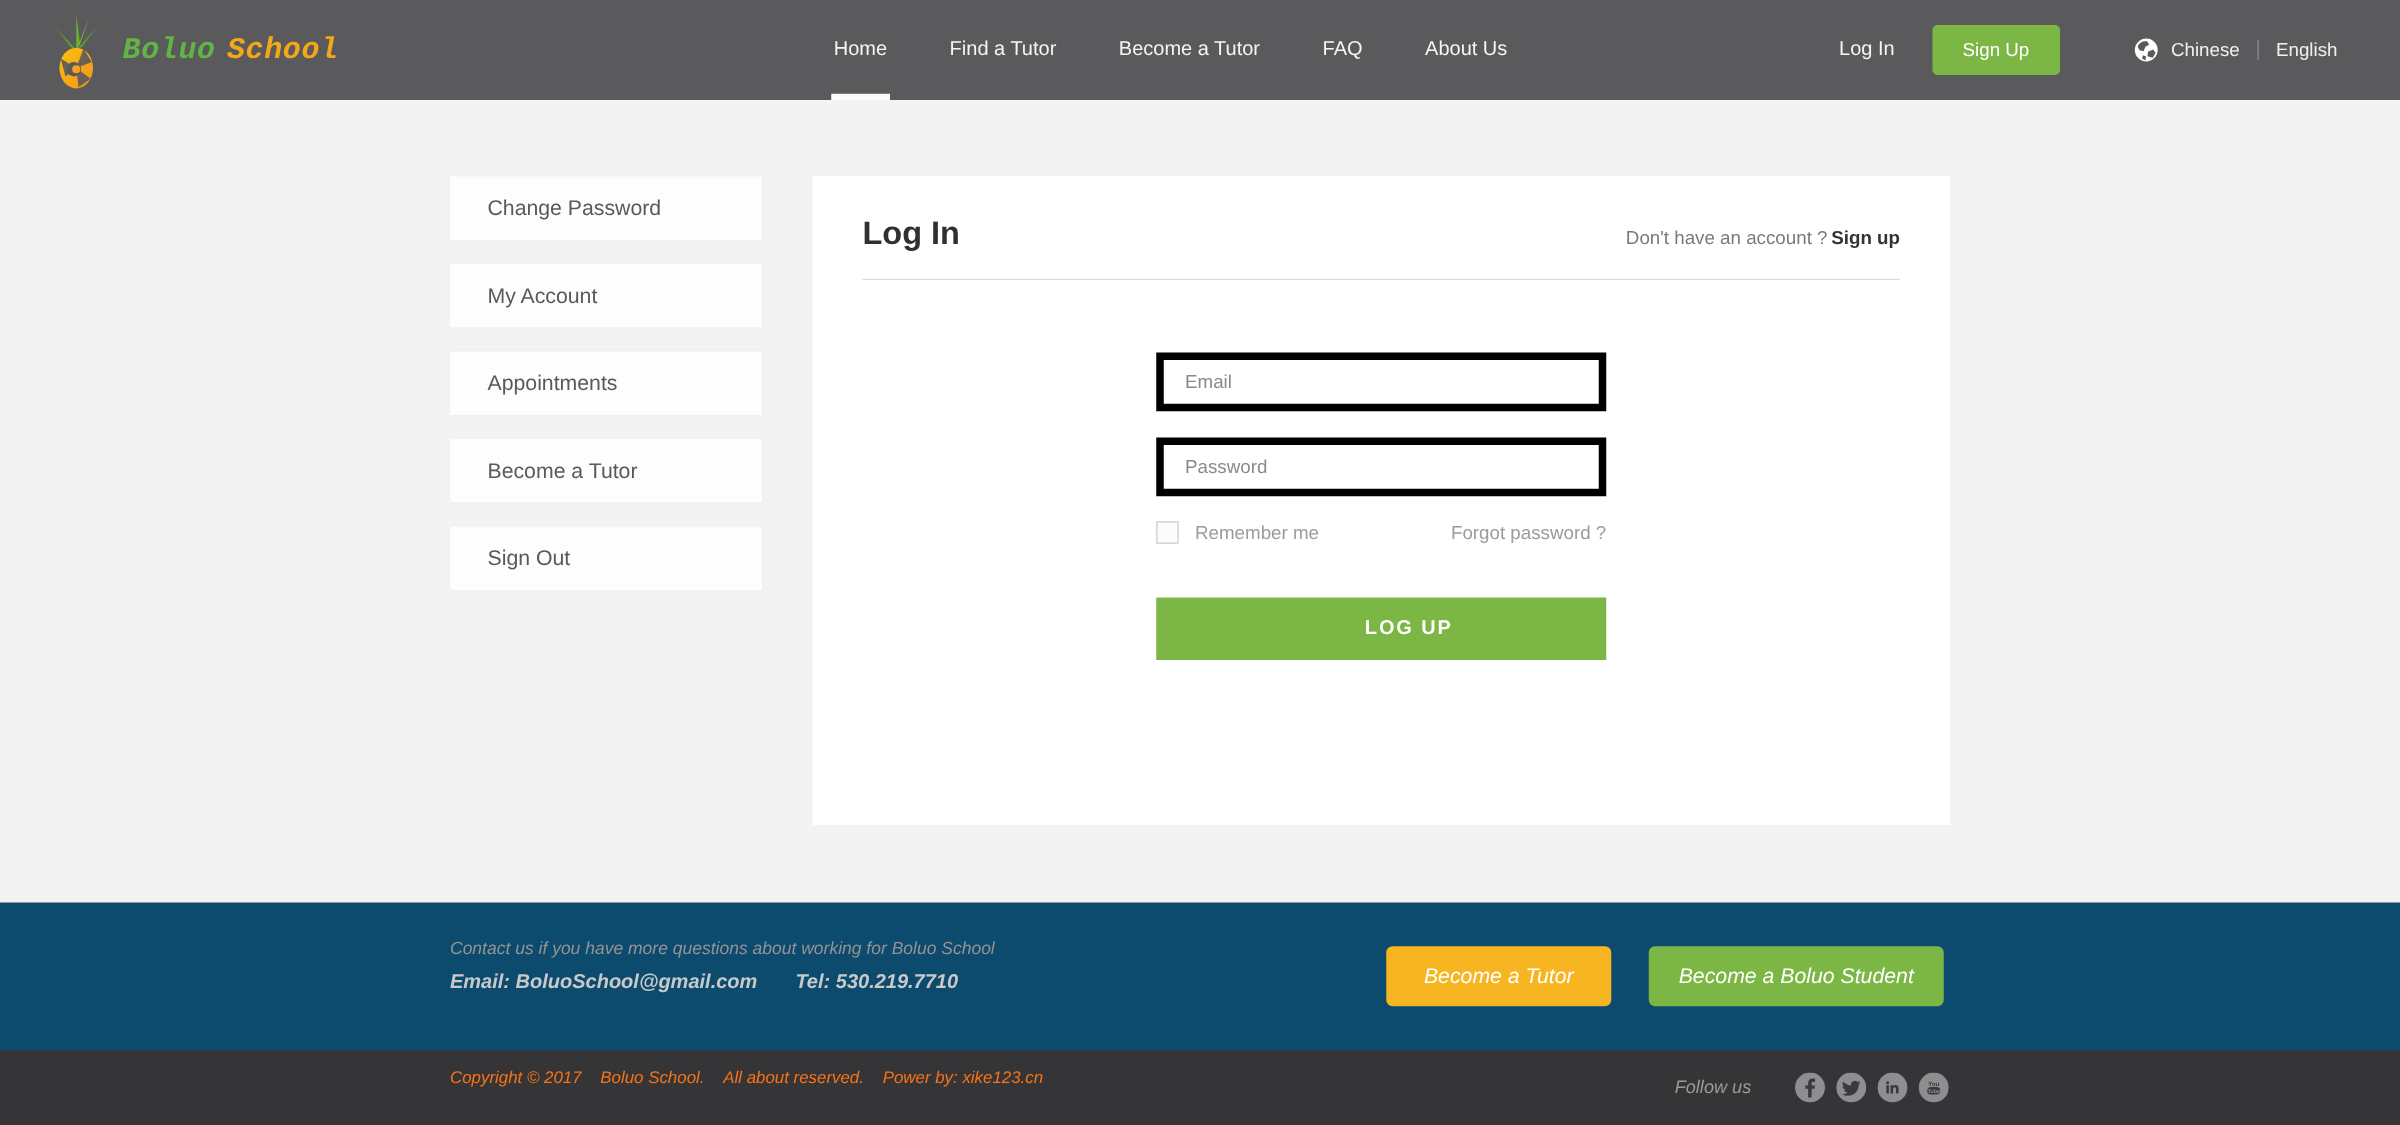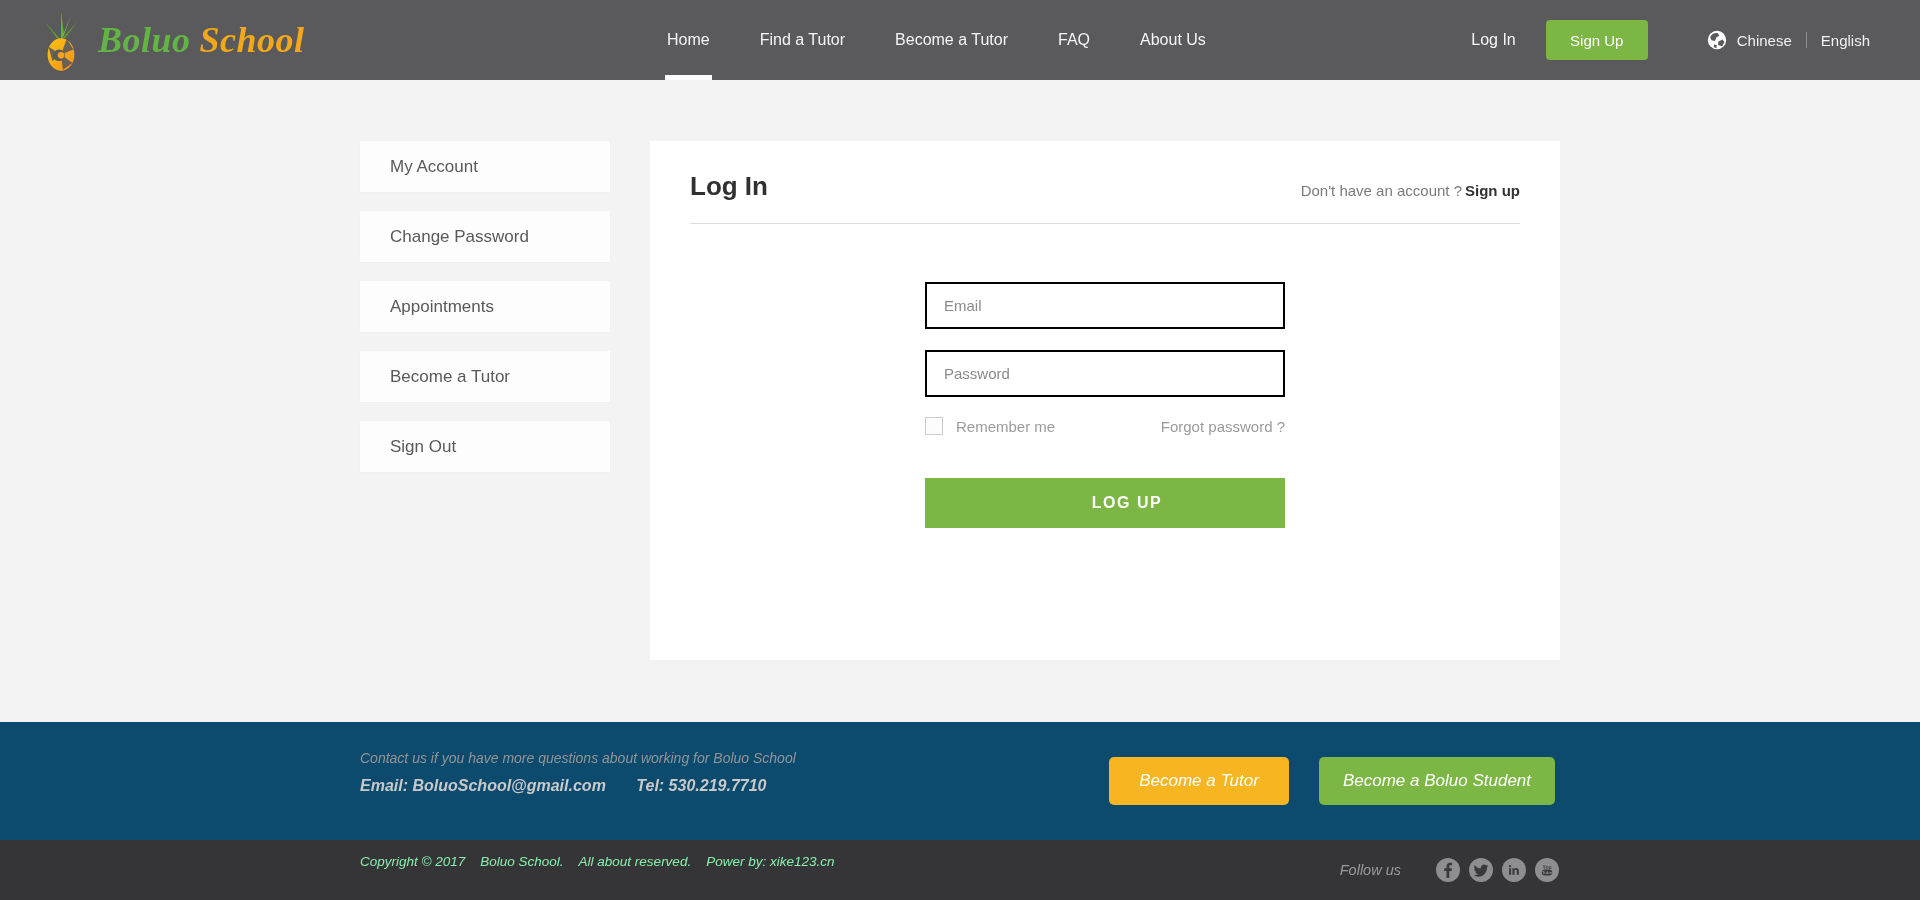--- a/index.html
+++ b/index.html
@@ -4,21 +4,21 @@
 <style>
   * { margin:0; padding:0; box-sizing:border-box; }
   html,body { width:1920px; height:900px; overflow:hidden; }
   body { font-family:"Liberation Sans", sans-serif; background:#f3f3f3; }
   .page { position:relative; width:1920px; height:900px; }
 
   
   .topnav { position:relative; height:80px; background:#5a5a5c; }
   .brand { position:absolute; left:38px; top:0; height:80px; display:flex; align-items:center; }
   .brand svg { display:block; margin-top:2px; }
-  .brand-text { margin-left:14px; font-family:Liberation Serif, serif; font-style:italic; font-weight:bold; font-size:36px; letter-spacing:.5px; }
+  .brand-text { margin-left:14px; font-family:Liberation Mono, monospace; font-style:italic; font-weight:bold; font-size:24px; letter-spacing:.5px; }
   .brand-green { color:#62b544; }
   .brand-yellow { color:#f2a818; margin-left:9px; }
 
   .nav-menu { position:absolute; left:665px; top:0; height:80px; display:flex; }
   .nav-item { height:80px; display:flex; align-items:center; padding:0 2px; margin-right:46px;
               color:#f5f5f5; font-size:16px; cursor:pointer; }
   .nav-item.active { box-shadow: inset 0 -5px 0 #fcfcfc; }
 
   .nav-right { position:absolute; right:50px; top:0; height:80px; display:flex; align-items:center; }
   .login-link { color:#f5f5f5; font-size:16px; cursor:pointer; }
@@ -38,21 +38,21 @@
 
   .panel { position:absolute; left:650px; top:61px; width:910px; height:519px; background:#ffffff; padding:30px 40px; }
   .panel-header { display:flex; justify-content:space-between; align-items:flex-end; }
   .panel-title { font-size:26px; line-height:30px; font-weight:bold; color:#303030; }
   .no-account { font-size:15px; color:#7a7a7a; padding-bottom:2px; }
   .no-account b { color:#333; cursor:pointer; margin-left:3px; }
   .panel-divider { margin-top:22px; border-bottom:1px solid #dcdcdc; }
 
   .form { width:360px; margin:58px auto 0; }
   .form input[type=text], .form input[type=password] {
-      width:360px; height:47px; border:2px solid #000000; background:#fff; padding:0 17px;
+      width:360px; height:47px; border:6px solid #000000; background:#fff; padding:0 17px;
       font-size:15px; color:#ef4444; font-family:"Liberation Sans", sans-serif; margin-bottom:21px; outline:none; }
   .form input::placeholder { color:#8a8a8a; opacity:1; }
   .remember-row { display:flex; justify-content:space-between; align-items:center; margin-top:-1px; }
   .remember-left { display:flex; align-items:flex-end; }
   .checkbox { width:18px; height:18px; border:1px solid #ccc; background:#fcfcfc; display:inline-block; cursor:pointer; }
   .remember-label { margin-left:13px; font-size:15px; color:#9b9b9b; }
   .forgot-link { font-size:15px; color:#9b9b9b; cursor:pointer; }
   .submit-btn { margin-top:43px; width:360px; height:50px; background:#7cb644; border:none; color:#fff;
                 font-size:16px; font-weight:bold; letter-spacing:1.5px; font-family:"Liberation Sans", sans-serif; cursor:pointer;padding-left:44px; }
 
@@ -64,21 +64,21 @@
   .contact-detail .tel { margin-left:26px; }
   .footer-btns { position:absolute; right:365px; top:35px; display:flex; }
   .cta { height:48px; border:none; border-radius:5px; color:#fff; font-size:17px; font-style:italic;
          font-family:"Liberation Sans", sans-serif; cursor:pointer; }
   .cta-yellow { background:#f7b521; width:180px; margin-right:30px; }
   .cta-green { background:#7cb644; width:236px; }
 
   
   .bottombar { position:relative; height:60px; background:#353537; }
   .copyright { position:absolute; left:360px; top:0; height:42px; display:flex; align-items:center;
-               font-size:13.5px; font-style:italic; color:#86efac; }
+               font-size:13.5px; font-style:italic; color:#f97316; }
   .copyright span { margin-right:15px; }
   .social-area { position:absolute; right:361px; top:0; height:60px; display:flex; align-items:center; }
   .follow-label { font-size:14.5px; font-style:italic; color:#9a9a9a; margin-right:26px; }
   .social { width:24px; height:24px; margin-left:9px; border-radius:50%; cursor:pointer; display:flex; }
 </style>
 </head>
 <body>
 
 <div class="page">
 
@@ -134,22 +134,22 @@
         <span class="lang">Chinese</span>
         <span class="lang-divider"></span>
         <span class="lang">English</span>
       </div>
     </div>
   </header>
 
   <div class="main">
 
     <aside class="sidebar">
+      <div class="side-item">Change Password</div>
       <div class="side-item">My Account</div>
-      <div class="side-item">Change Password</div>
       <div class="side-item">Appointments</div>
       <div class="side-item">Become a Tutor</div>
       <div class="side-item">Sign Out</div>
     </aside>
 
     <section class="panel">
       <div class="panel-header">
         <h1 class="panel-title">Log In</h1>
         <div class="no-account">
           <span>Don't have an account ?</span><b>Sign up</b>

